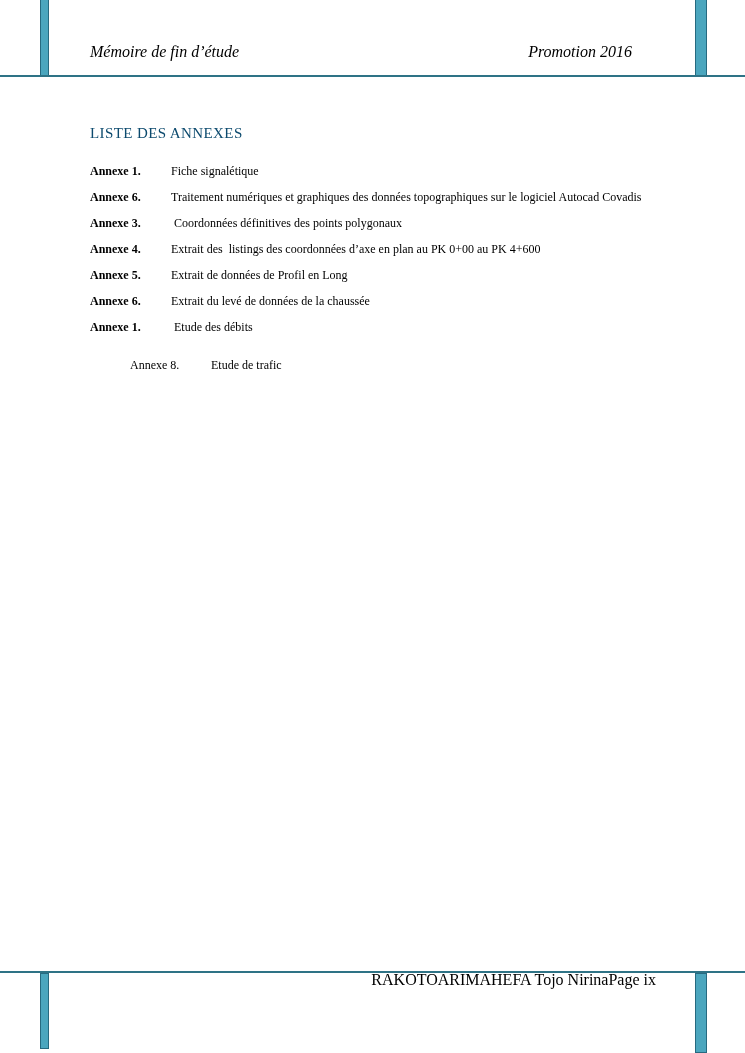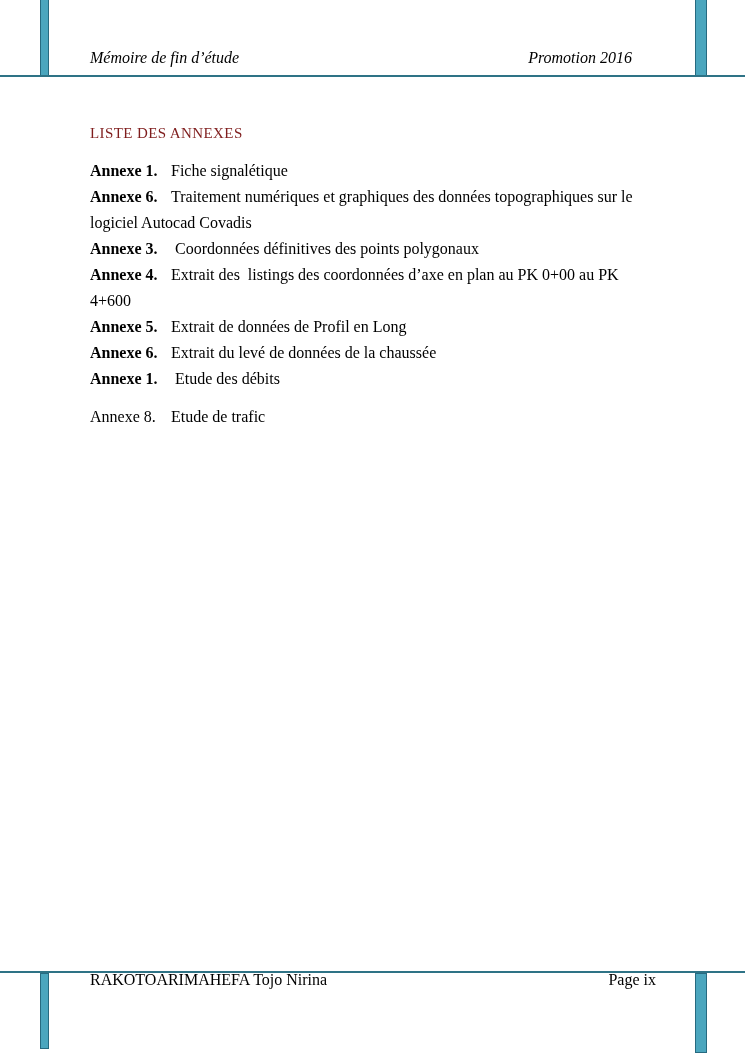--- a/index.html
+++ b/index.html
@@ -26,50 +26,50 @@
   .rule{
     position:absolute;left:0;width:745px;height:2px;
     background:#2E7386;z-index:5;
   }
   .rule.header-rule{top:75px;}
   .rule.footer-rule{top:971px;}
   
   .header-row{
     position:absolute;left:90px;top:42px;width:542px;
     display:flex;justify-content:space-between;
-    font-style:italic;font-size:16px;line-height:20px;margin-top:6px;
+    font-style:italic;font-size:16px;line-height:20px;
   }
   
   .footer-row{
     position:absolute;left:90px;top:969px;width:566px;
-    display:flex;justify-content:space-between;
+    display:flex;justify-content:flex-end;
     font-size:16px;line-height:22px;z-index:1;
   }
   
   .doc-heading{
     position:absolute;left:90px;top:123px;
     font-size:15px;line-height:20px;
-    color:#7f1d1d;
+    color:#0c4a6e;
     font-weight:normal;
     letter-spacing:0.4px;
     margin:0;
     text-align:center;
   }
   
   .annexe-list{
     position:absolute;left:90px;top:158px;width:567px;
-    font-size:16px;line-height:26px;
+    font-size:12px;line-height:26px;
   }
   .annexe-row{margin:0;}
   .annexe-row .annexe-label{
     display:inline-block;width:81px;
     font-weight:bold;
     vertical-align:baseline;
   }
-  .annexe-row.regular{margin-top:12px;}
+  .annexe-row.regular{margin-top:12px;margin-left:40px;}
   .annexe-row.regular .annexe-label{font-weight:normal;}
   .annexe-desc{white-space:pre-wrap;}
 </style>
 </head>
 <body>
 
 <div class="page">
 
   <div class="bar top-left"></div>
   <div class="bar top-right"></div>

